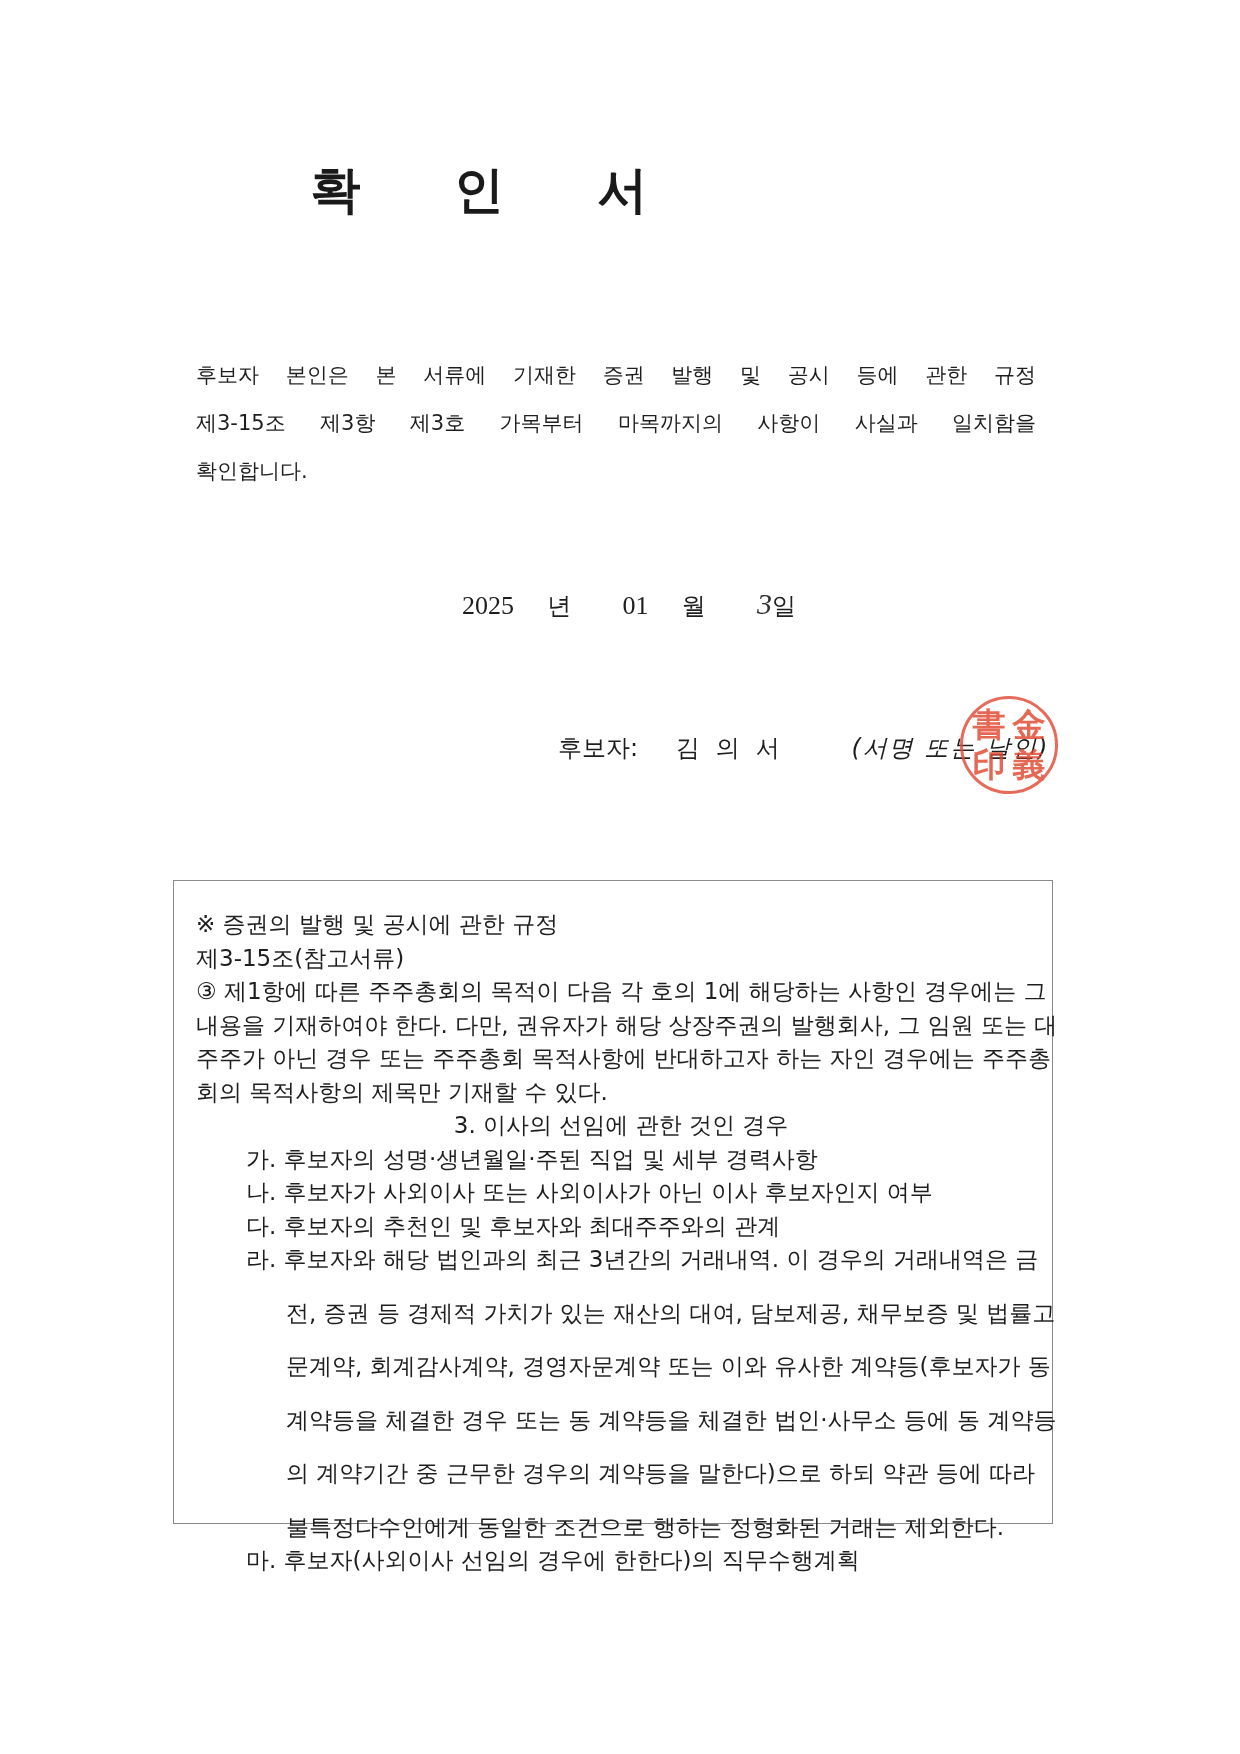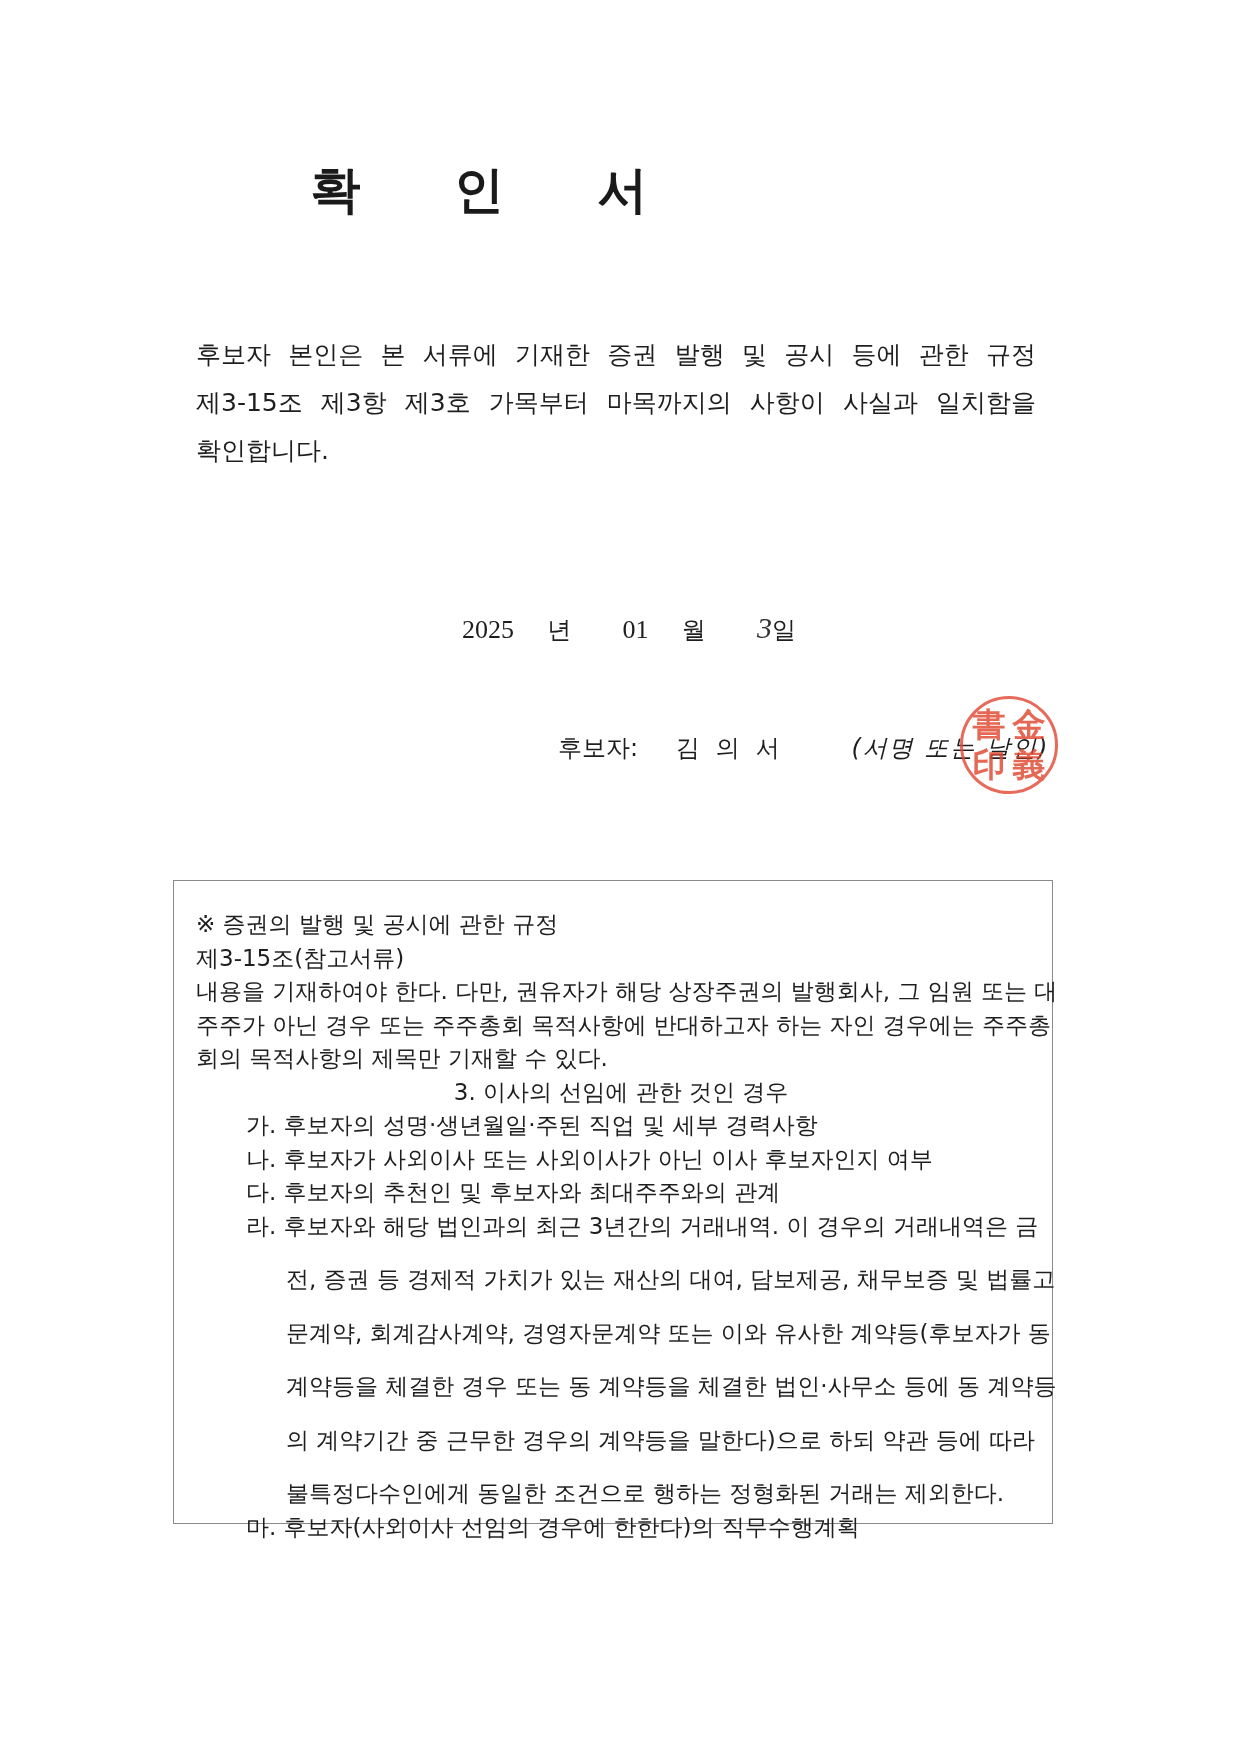--- a/index.html
+++ b/index.html
@@ -25,42 +25,42 @@
       font-weight: bold;
       letter-spacing: 38px;
       line-height: 60px;
       color: #1a1a1a;
       font-family: "DejaVu Serif", "Liberation Serif", serif;
       box-sizing: border-box;
     }
     .statement {
       position: absolute;
       left: 196px;
-      top: 331px;
+      top: 351px;
       width: 840px;
-      font-size: 25px;
+      font-size: 21px;
       line-height: 48px;
       text-align: justify;
       text-align-last: left;
       color: #1e1e1e;
     }
     .statement .line {
       display: block;
       text-align: justify;
       text-align-last: justify;
       white-space: nowrap;
     }
     .statement .line.last {
       text-align-last: left;
     }
     .date {
       position: absolute;
       left: 0;
       width: 1240px;
-      top: 608px;
+      top: 584px;
       text-align: center;
       font-size: 24px;
       line-height: 40px;
       color: #1e1e1e;
       padding-left: 18px;
       box-sizing: border-box;
     }
     .date span { display: inline-block; }
     .date .num { font-family: "Liberation Serif", "DejaVu Serif", serif; font-size: 26px; }
     .date .gap { width: 18px; }
@@ -173,20 +173,21 @@
     <span>印</span>
     <span>義</span>
   </div>
 </div>
 
 <div class="ref-box"></div>
 
 <div class="ref-content">
   <span class="p">※ 증권의 발행 및 공시에 관한 규정</span>
   <span class="p">제3-15조(참고서류)</span>
+  <span class="p j">③ 제1항에 따른 주주총회의 목적이 다음 각 호의 1에 해당하는 사항인 경우에는 그</span>
   <span class="p j">내용을 기재하여야 한다. 다만, 권유자가 해당 상장주권의 발행회사, 그 임원 또는 대</span>
   <span class="p j">주주가 아닌 경우 또는 주주총회 목적사항에 반대하고자 하는 자인 경우에는 주주총</span>
   <span class="p">회의 목적사항의 제목만 기재할 수 있다.</span>
   <span class="p indent1">3. 이사의 선임에 관한 것인 경우</span>
   <span class="p indent2">가. 후보자의 성명·생년월일·주된 직업 및 세부 경력사항</span>
   <span class="p indent2">나. 후보자가 사외이사 또는 사외이사가 아닌 이사 후보자인지 여부</span>
   <span class="p indent2">다. 후보자의 추천인 및 후보자와 최대주주와의 관계</span>
   <span class="p indent2 j">라. 후보자와 해당 법인과의 최근 3년간의 거래내역. 이 경우의 거래내역은 금</span>
   <span class="p indent3 j">전, 증권 등 경제적 가치가 있는 재산의 대여, 담보제공, 채무보증 및 법률고</span>
   <span class="p indent3 j">문계약, 회계감사계약, 경영자문계약 또는 이와 유사한 계약등(후보자가 동</span>

